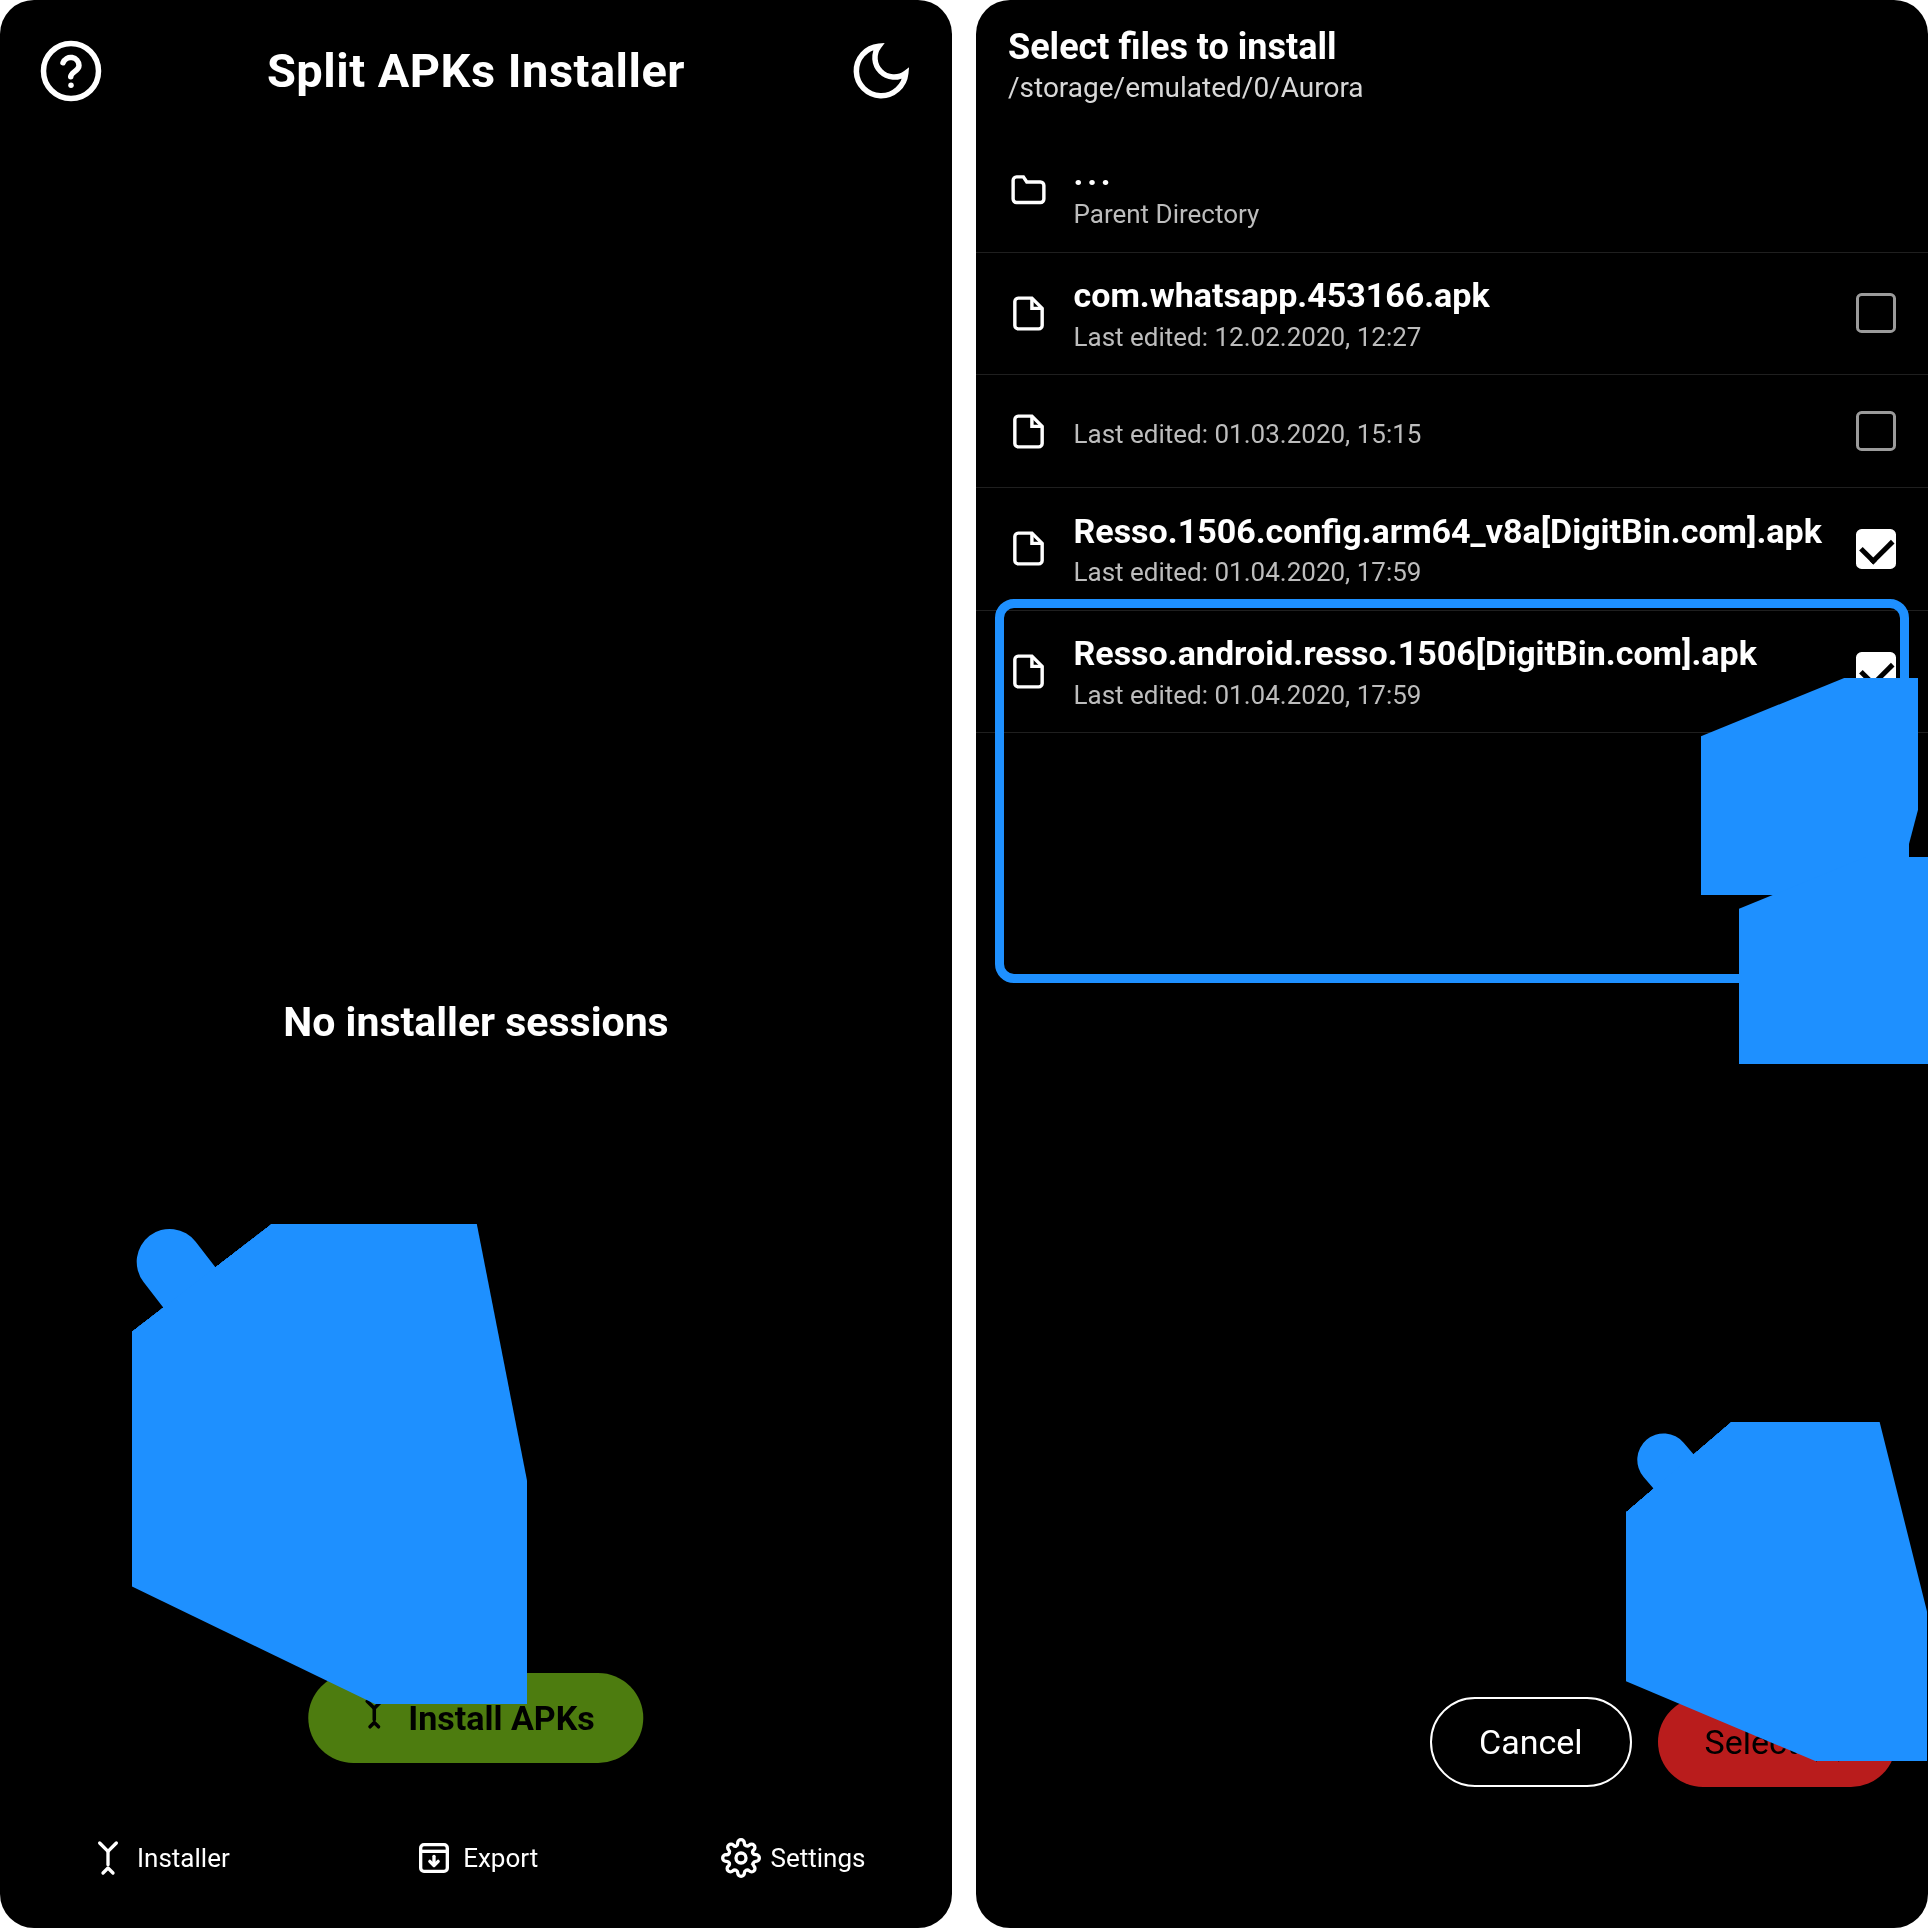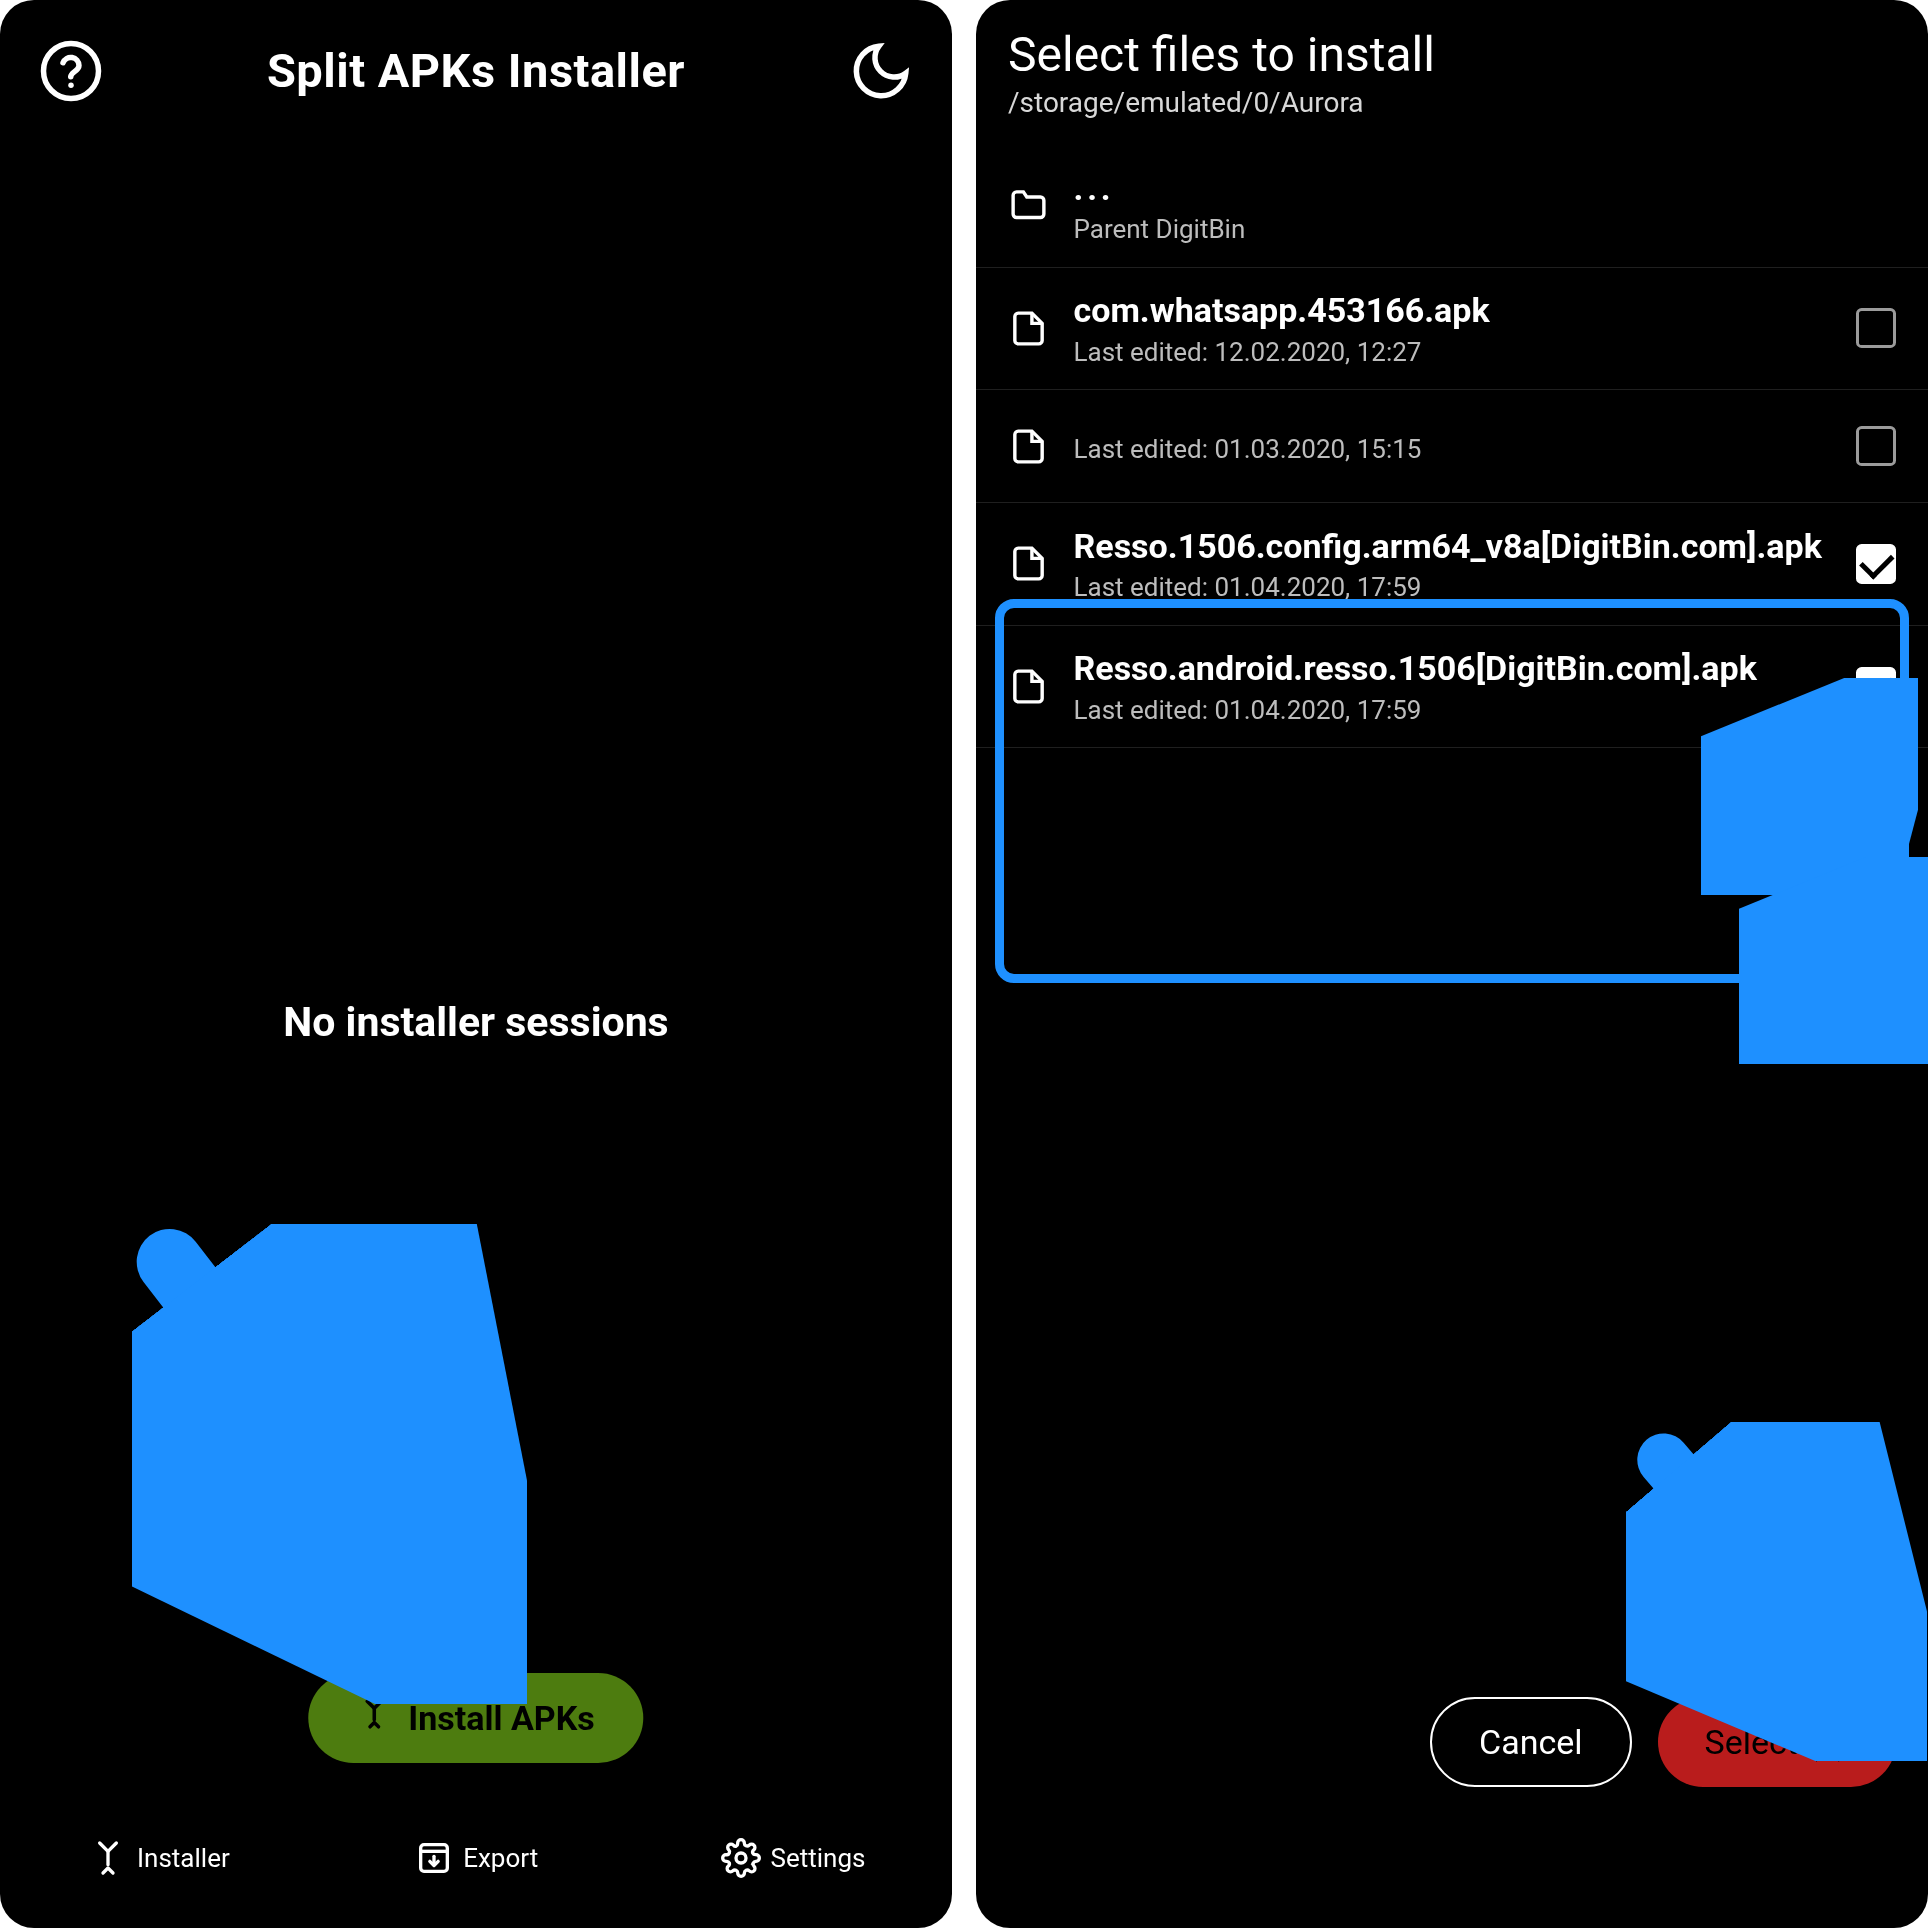--- a/index.html
+++ b/index.html
@@ -16,21 +16,21 @@
   .title { font-size: 47px; font-weight: 700; letter-spacing: 0.5px; }
   .iconbtn { width: 66px; height: 66px; display: flex; align-items: center; justify-content: center; color: #fff; }
   .empty { position: absolute; top: 998px; left: 0; right: 0; text-align: center; font-size: 41px; color: #fff; font-weight: 700; }
   .install-btn { position: absolute; left: 50%; transform: translateX(-50%); bottom: 165px; background: #4d7c0f; color: #000; border-radius: 56px; height: 90px; padding: 0 49px; display: flex; align-items: center; gap: 17px; font-size: 34px; font-weight: 700; }
   .install-btn svg { width: 34px; height: 34px; }
   .bottomnav { position: absolute; bottom: 0; left: 0; right: 0; height: 141px; display: flex; }
   .navitem { flex: 1; display: flex; align-items: center; justify-content: center; gap: 9.4px; color: #fff; font-size: 26px; }
   .navitem svg { width: 40px; height: 40px; }
 
   .rhdr { padding: 26px 32px 26px 32px; }
-  .rhdr .h1 { font-size: 48px; font-weight: 400; }
+  .rhdr .h1 { font-size: 36px; font-weight: 700; }
   .rhdr .path { font-size: 28px; color: #d8d8d8; margin-top: 3px; }
   .row { display: flex; align-items: center; padding: 22.6px 32px; border-bottom: 0.9px solid #1f1f1f; gap: 24.5px; min-height: 113px; }
   .row .icon { width: 41px; height: 41px; flex-shrink: 0; color: #fff; }
   .row .txt { flex: 1; min-width: 0; }
   .row .name { font-size: 34px; font-weight: 700; line-height: 1.2; word-break: break-word; }
   .row .meta { font-size: 26px; color: #bdbdbd; margin-top: 5.6px; }
   .row .chk { width: 40px; height: 40px; border: 3.8px solid #9b9b9b; border-radius: 5.6px; flex-shrink: 0; position: relative; }
   .row .chk.checked { background: #fff; border-color: #fff; }
   .row .chk.checked::after { content: ""; position: absolute; left: 7.5px; top: 0px; width: 15px; height: 24.5px; border-right: 5.6px solid #000; border-bottom: 5.6px solid #000; transform: rotate(45deg); }
 
@@ -124,21 +124,21 @@
   </div>
 
   <div class="row">
     <span class="icon">
       <svg viewBox="0 0 24 24" fill="none" stroke="#fff" stroke-width="2">
             <path d="M3 6a2 2 0 012-2h4l2 3h8a2 2 0 012 2v8a2 2 0 01-2 2H5a2 2 0 01-2-2V6z"></path>
           </svg>
     </span>
     <div class="txt">
       <div class="name" style="letter-spacing:3.8px;">...</div>
-      <div class="meta">Parent DigitBin</div>
+      <div class="meta">Parent Directory</div>
     </div>
   </div>
 
   <div class="row">
     <span class="icon"><svg viewBox="0 0 24 24" fill="none" stroke="#fff" stroke-width="2">
             <path d="M14 3H6a2 2 0 00-2 2v14a2 2 0 002 2h12a2 2 0 002-2V9l-6-6z"></path>
             <path d="M14 3v6h6"></path>
           </svg></span>
     <div class="txt">
           <div class="name">com.whatsapp.453166.apk</div>

